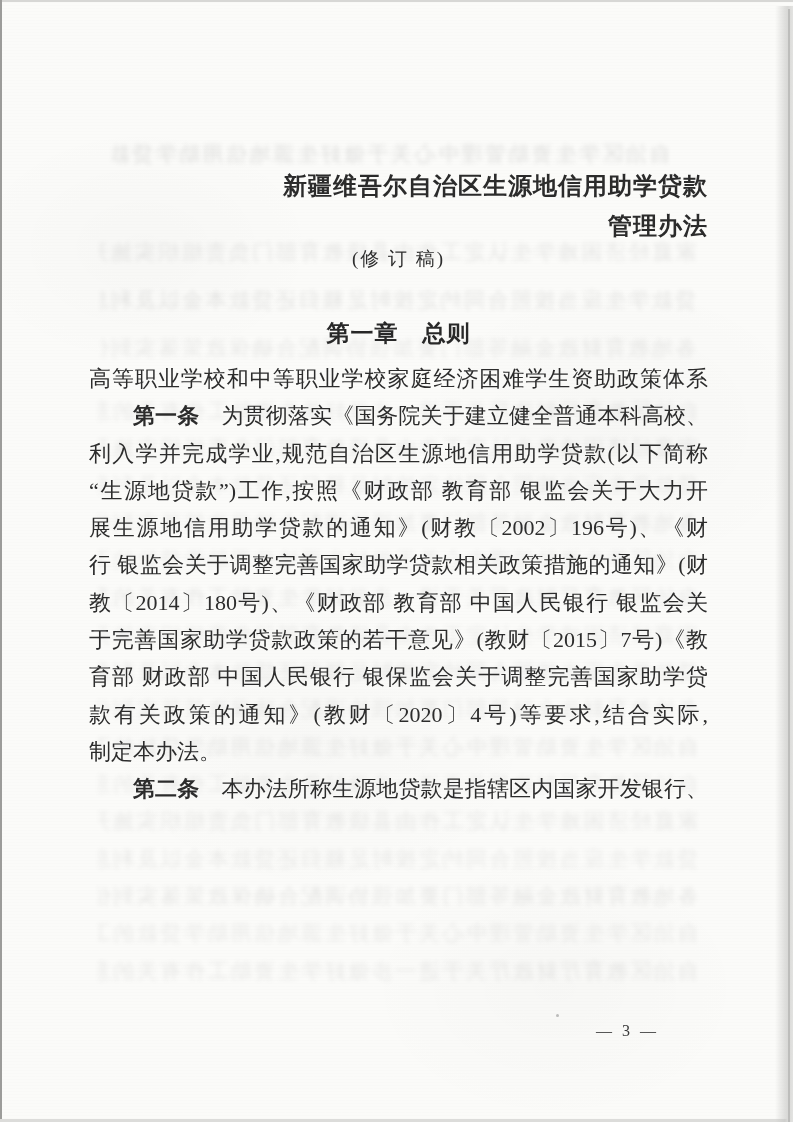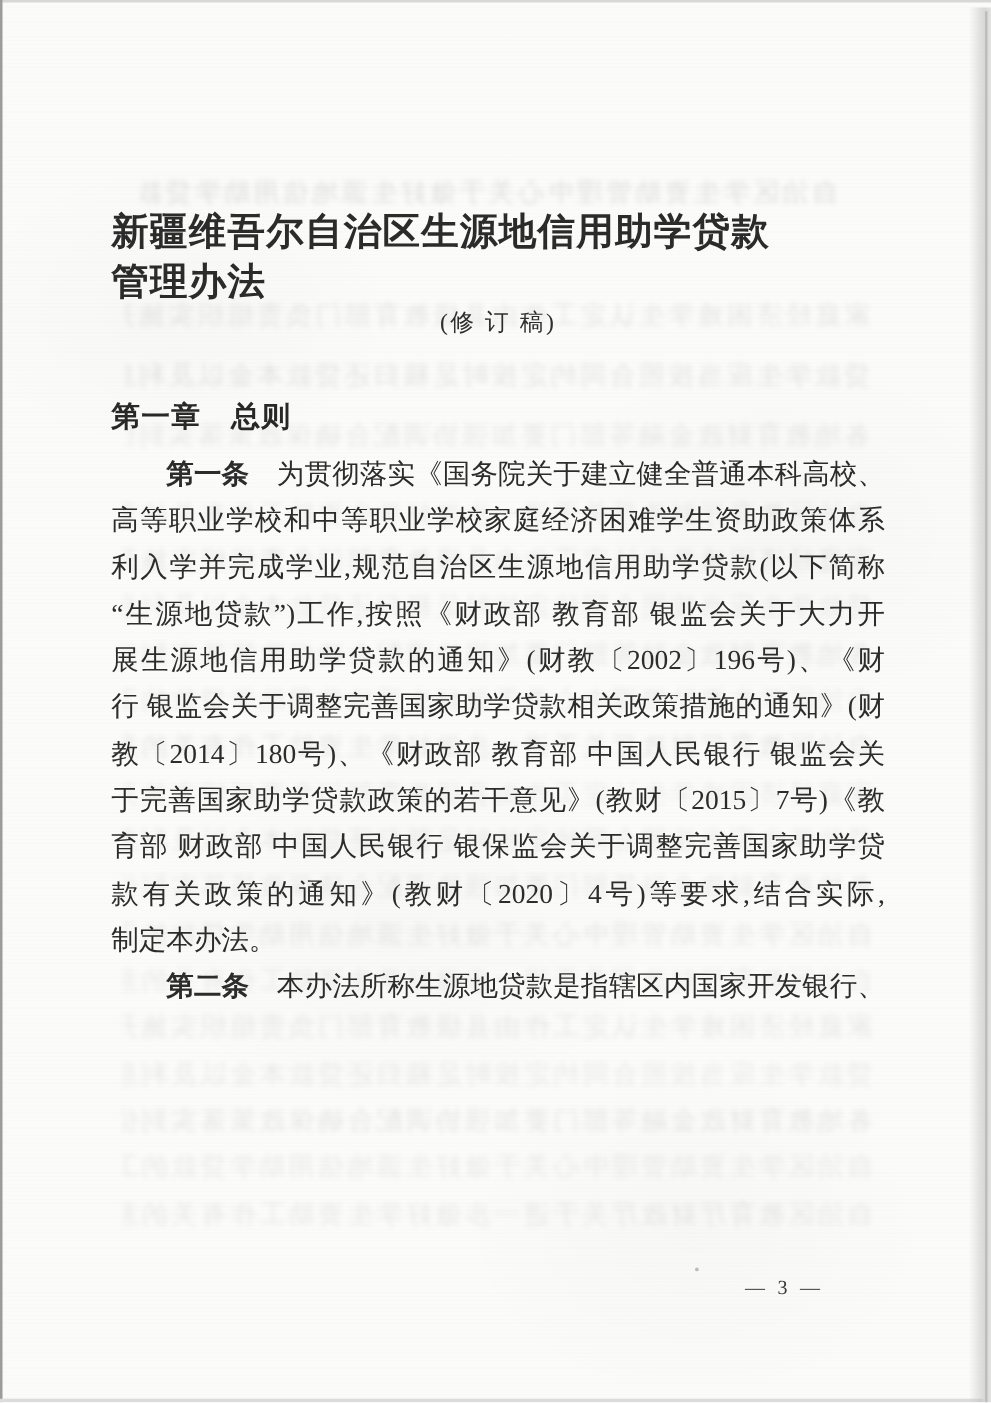--- a/index.html
+++ b/index.html
@@ -37,32 +37,32 @@
     filter:blur(2px);
     color:#6f6f6f;
     font-size:21px;
     letter-spacing:2.5px;
     white-space:nowrap;
     overflow:hidden;
   }
 
   .content{position:absolute;left:89px;top:166px;width:619px;}
   .doc-title{
-    margin:0;text-align:left;
+    margin:0;text-align:right;
     font-family:"Liberation Sans","DejaVu Sans",sans-serif;
-    font-weight:700;font-size:30px;line-height:40px;
+    font-weight:700;font-size:24px;line-height:40px;
     letter-spacing:1px;color:#2b2b2b;
   }
   .title-line{display:block;}
   .revision{
     margin-top:0;text-align:center;
     font-size:19px;line-height:26px;letter-spacing:2px;color:#2e2e2e;
   }
   .chapter{
-    margin:46px 0 0;
+    margin:46px 0 0;text-align:center;
     font-family:"Liberation Sans","DejaVu Sans",sans-serif;
     font-weight:700;font-size:23px;line-height:30px;
     letter-spacing:1px;color:#282828;
   }
   .body{
     margin-top:12px;
     font-size:22px;line-height:37.3px;color:#2c2c2c;
   }
   .body-line{text-align:justify;text-align-last:justify;}
   .body-line.first-line{text-indent:44px;}
@@ -104,22 +104,22 @@
     </div>
 
   <div class="content">
     <h1 class="doc-title" style="color: rgb(43, 43, 43);">
       <span class="title-line">新疆维吾尔自治区生源地信用助学贷款</span>
       <span class="title-line">管理办法</span>
     </h1>
     <div class="revision">(修 订 稿)</div>
     <h2 class="chapter">第一章　总则</h2>
     <div class="body" id="paragraphs" style="color: rgb(44, 44, 44);">
+        <div class="body-line">高等职业学校和中等职业学校家庭经济困难学生资助政策体系</div>
         <div class="body-line first-line"><span class="term">第一条</span>　为贯彻落实《国务院关于建立健全普通本科高校、</div>
-        <div class="body-line">高等职业学校和中等职业学校家庭经济困难学生资助政策体系</div>
         <div class="body-line">利入学并完成学业,规范自治区生源地信用助学贷款(以下简称</div>
         <div class="body-line">“生源地贷款”)工作,按照《财政部 教育部 银监会关于大力开</div>
         <div class="body-line">展生源地信用助学贷款的通知》(财教〔2002〕196号)、《财</div>
         <div class="body-line">行 银监会关于调整完善国家助学贷款相关政策措施的通知》(财</div>
         <div class="body-line">教〔2014〕180号)、《财政部 教育部 中国人民银行 银监会关</div>
         <div class="body-line">于完善国家助学贷款政策的若干意见》(教财〔2015〕7号)《教</div>
         <div class="body-line">育部 财政部 中国人民银行 银保监会关于调整完善国家助学贷</div>
         <div class="body-line">款有关政策的通知》(教财〔2020〕4号)等要求,结合实际,</div>
         <div class="body-line short">制定本办法。</div>
         <div class="body-line first-line"><span class="term">第二条</span>　本办法所称生源地贷款是指辖区内国家开发银行、</div>

